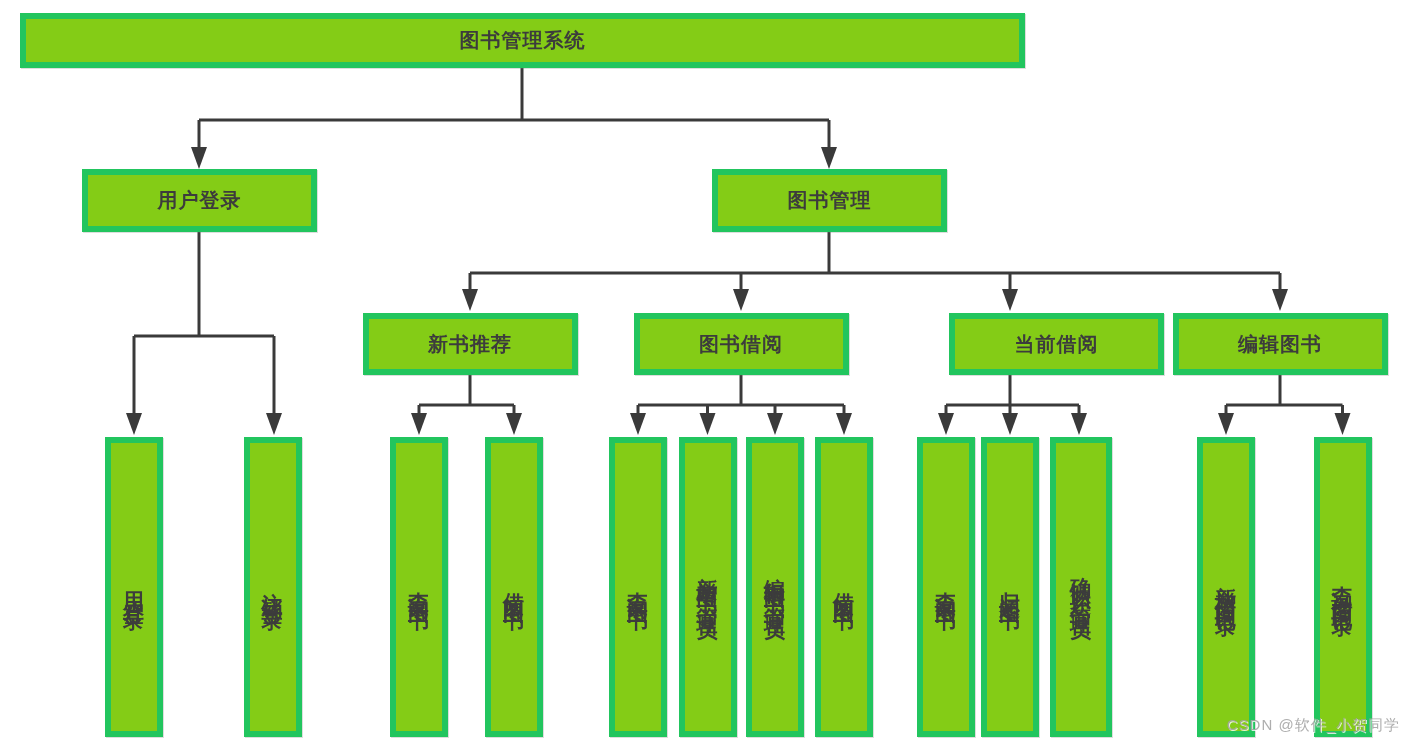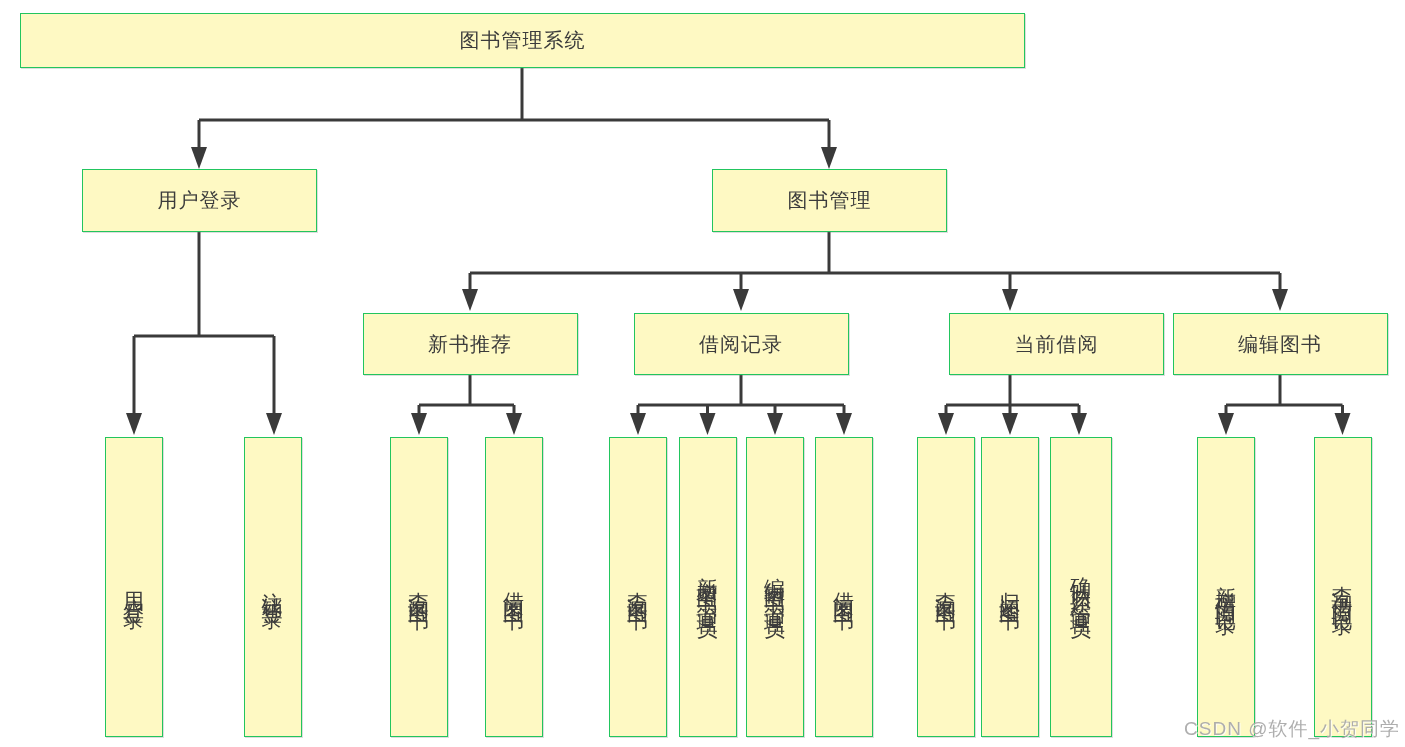--- a/index.html
+++ b/index.html
@@ -17,28 +17,29 @@
   }
   #connectors {
     position: absolute;
     left: 0; top: 0;
     width: 1405px; height: 747px;
     z-index: 0;
   }
   .box {
     position: absolute;
     box-sizing: border-box;
-    border: 1px solid #22c55e;
-    background: #fef9c3;
+    border: 6px solid #22c55e;
+    background: #84cc16;
     color: #3c3c3c;
     display: flex;
     align-items: center;
     justify-content: center;
     z-index: 1;
     box-shadow: 1px 1px 0 rgba(120,120,120,0.25);
+    font-weight: bold;
   }
   .hlabel {
     font-size: 20px;
     letter-spacing: 1px;
     white-space: nowrap;
   }
   .root {
     left: 20px; top: 13px; width: 1005px; height: 55px;
   }
   .lvl2 {
@@ -56,21 +57,21 @@
     font-size: 21px;
     letter-spacing: 6px;
     line-height: 1;
     white-space: nowrap;
   }
   #watermark {
     position: absolute;
     top: 716px;
     right: 5px;
     z-index: 5;
-    font-size: 19px;
+    font-size: 15px;
     color: rgba(165,165,165,0.9);
     text-shadow: 1px 1px 0 rgba(255,255,255,0.8);
     letter-spacing: 1px;
     white-space: nowrap;
   }
   svg path {
     stroke: #3a3a3a;
     stroke-width: 3;
     fill: none;
   }
@@ -168,21 +169,21 @@
     <span class="hlabel">用户登录</span>
   </div>
   <div class="box lvl2" style="left:712px">
     <span class="hlabel">图书管理</span>
   </div>
 
   <div class="box lvl3" style="left:362.5px">
     <span class="hlabel">新书推荐</span>
   </div>
   <div class="box lvl3" style="left:633.5px">
-    <span class="hlabel">借阅记录</span>
+    <span class="hlabel">图书借阅</span>
   </div>
   <div class="box lvl3" style="left:949px">
     <span class="hlabel">当前借阅</span>
   </div>
   <div class="box lvl3" style="left:1172.5px">
     <span class="hlabel">编辑图书</span>
   </div>
 
   <div class="box leaf" style="left:105px">
     <span class="vlabel">用户登录</span>

